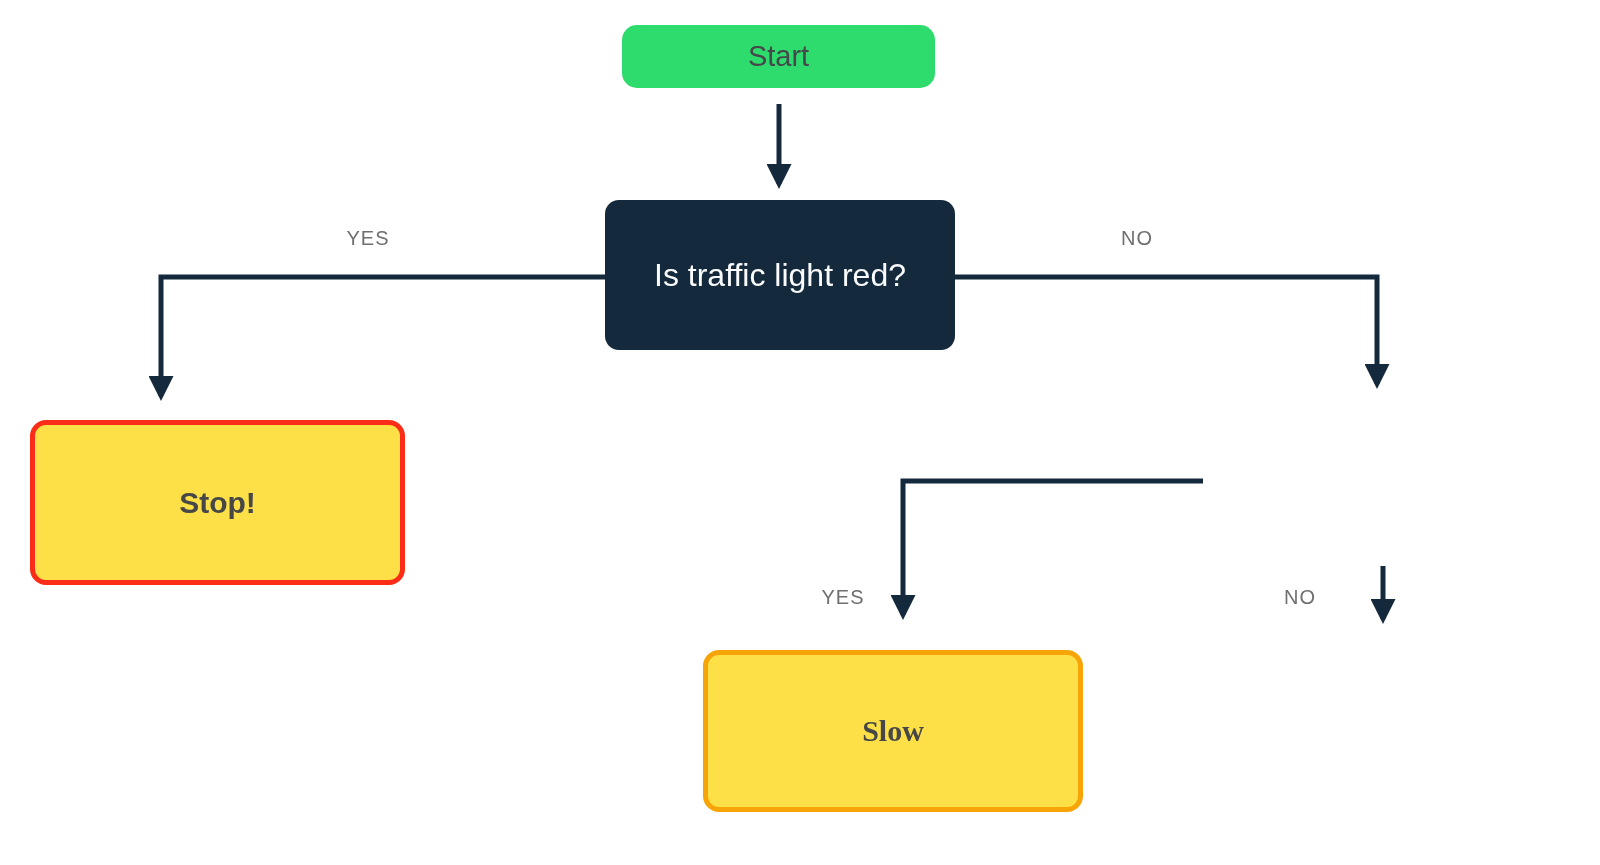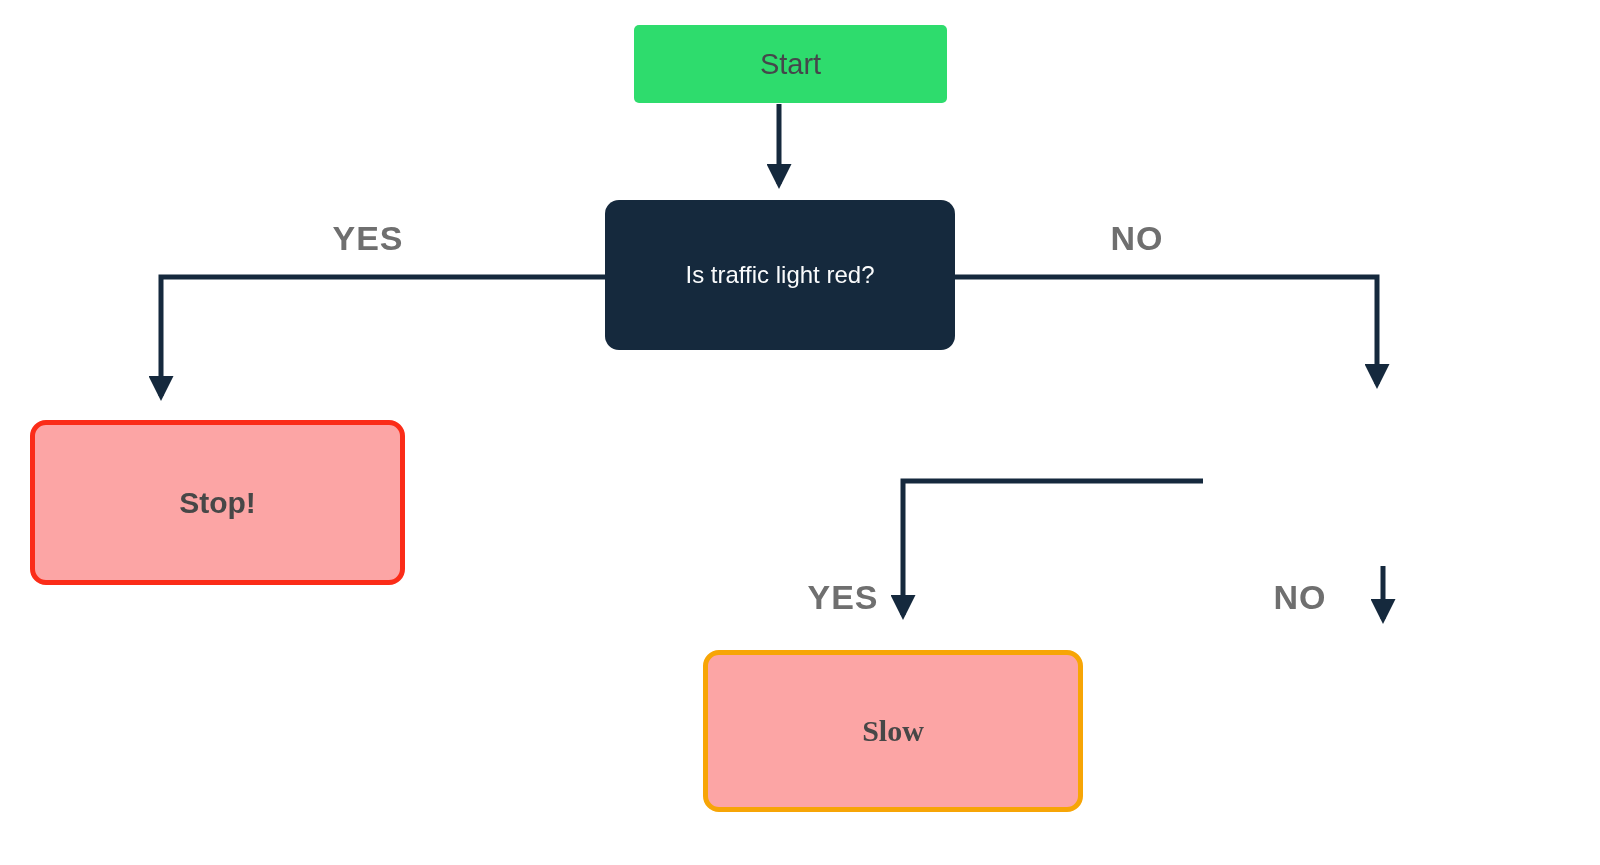--- a/index.html
+++ b/index.html
@@ -42,55 +42,54 @@
 
   .node {
     position: absolute;
     display: flex;
     align-items: center;
     justify-content: center;
     box-sizing: border-box;
     text-align: center;
   }
   .node-start {
-    left: 622px; top: 25px; width: 313px; height: 78px;
+    left: 622px; top: 25px; width: 313px; height: 63px;
     background: var(--start-green);
-    border-radius: 5px;
+    border-radius: 15px;
     color: #45474B;
     font-size: 29px;
     font-weight: 400;
-    margin-left: 12px;
   }
   .node-decision {
     background: var(--navy);
     color: var(--light-text);
     border-radius: 14px;
-    font-size: 24px;
+    font-size: 32px;
     font-weight: 400;
   }
   .node-q-red   { left: 605px;  top: 200px; width: 350px; height: 150px; }
   .node-q-yellow{ left: 1203px; top: 401px; width: 355px; height: 155px; }
   .node-outcome {
-    background: #fca5a5;
+    background: #fde047;
     border: 5px solid;
     border-radius: 16px;
     color: var(--dark-text);
     font-size: 30px;
     font-weight: 700;
   }
   .node-stop { left: 30px;   top: 420px; width: 375px; height: 165px; border-color: var(--stop-red); }
   .node-slow { left: 703px;  top: 650px; width: 380px; height: 162px; border-color: var(--slow-orange); font-family: Liberation Serif, serif; }
   .node-go   { left: 1192px; top: 645px; width: 381px; height: 160px; border-color: var(--go-green); }
 
   .edge-label {
     position: absolute;
     transform: translate(-50%, -50%);
     color: var(--label-gray);
-    font-size: 34px;
-    font-weight: 700;
+    font-size: 20px;
+    font-weight: 400;
     letter-spacing: 1px;
     white-space: nowrap;
   }
   .label-q-red-yes    { left: 368px;  top: 238px; }
   .label-q-red-no     { left: 1137px; top: 238px; }
   .label-q-yellow-yes { left: 843px;  top: 597px; }
   .label-q-yellow-no  { left: 1300px; top: 597px; }
 </style>
 </head>
 <body>

